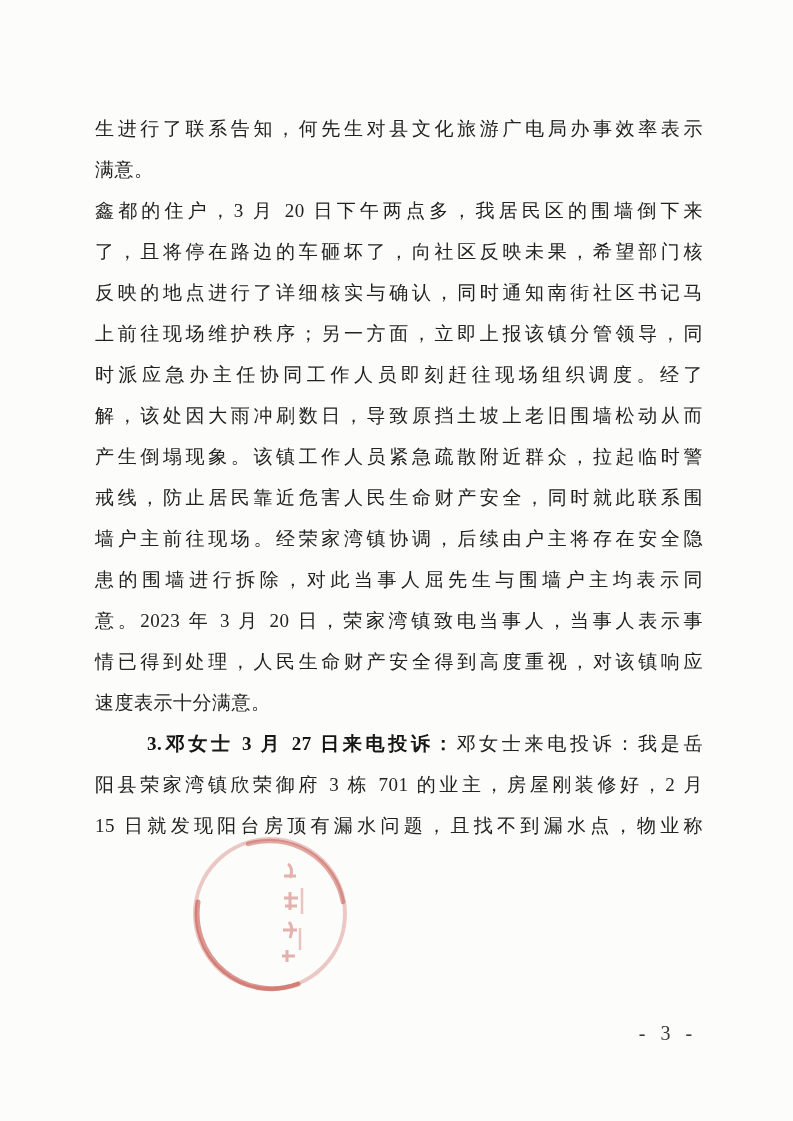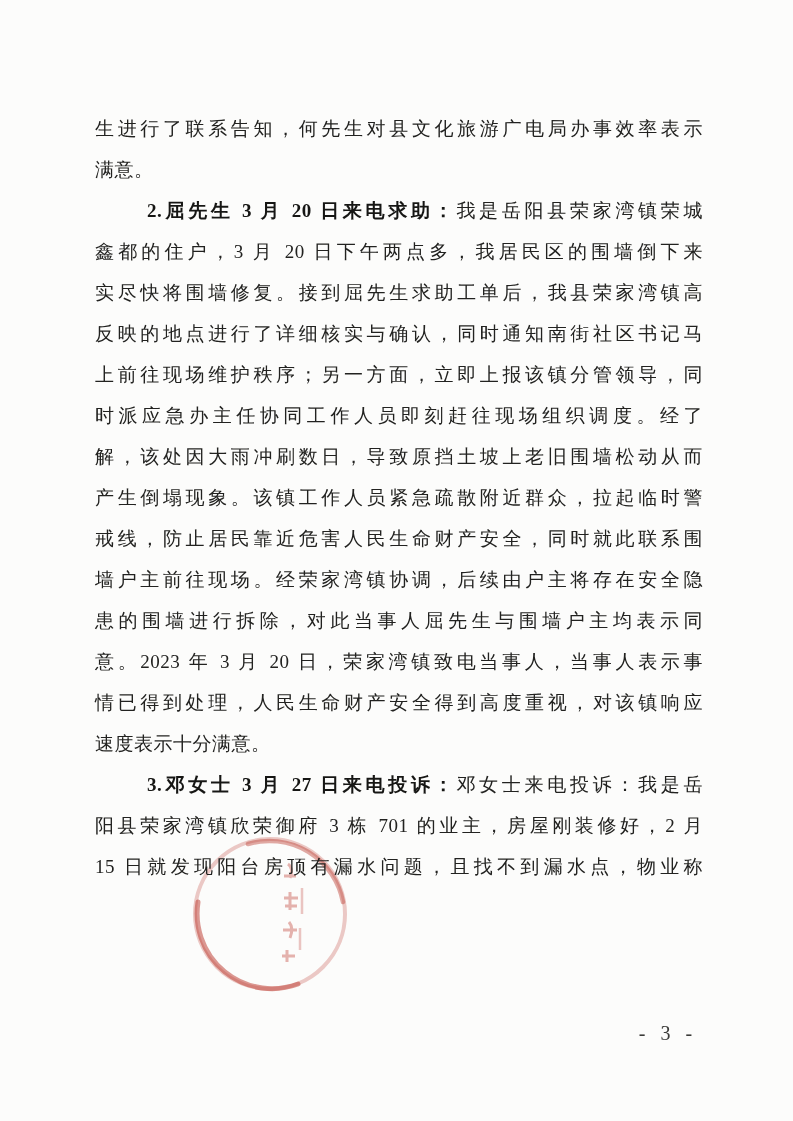--- a/index.html
+++ b/index.html
@@ -91,23 +91,22 @@
       <path d="M 99 118 v 12 M 94 124 h 13"></path>
     </g>
     <g opacity="0.3" stroke="#c2453a" fill="none" stroke-width="2.5">
       <path d="M 114 56 v 26 M 112 96 v 22"></path>
     </g>
   </svg>
 
   <div class="doc-text">
       <div class="line"><span>生进行了联系告知，何先生对县文化旅游广电局办事效率表示</span></div>
       <div class="line no-fill"><span>满意。</span></div>
-      <div class="line indent"><span class="bold">2.屈先生 3 月 20 日来电求助：</span><span>我是岳阳县荣家湾镇荣城</span></div>
       <div class="line"><span>鑫都的住户，3 月 20 日下午两点多，我居民区的围墙倒下来</span></div>
-      <div class="line"><span>实尽快将围墙修复。接到屈先生求助工单后，我县荣家湾镇高</span></div>
+      <div class="line"><span>了，且将停在路边的车砸坏了，向社区反映未果，希望部门核</span></div>
       <div class="line"><span>反映的地点进行了详细核实与确认，同时通知南街社区书记马</span></div>
       <div class="line"><span>上前往现场维护秩序；另一方面，立即上报该镇分管领导，同</span></div>
       <div class="line"><span>时派应急办主任协同工作人员即刻赶往现场组织调度。经了</span></div>
       <div class="line"><span>解，该处因大雨冲刷数日，导致原挡土坡上老旧围墙松动从而</span></div>
       <div class="line"><span>产生倒塌现象。该镇工作人员紧急疏散附近群众，拉起临时警</span></div>
       <div class="line"><span>戒线，防止居民靠近危害人民生命财产安全，同时就此联系围</span></div>
       <div class="line"><span>墙户主前往现场。经荣家湾镇协调，后续由户主将存在安全隐</span></div>
       <div class="line"><span>患的围墙进行拆除，对此当事人屈先生与围墙户主均表示同</span></div>
       <div class="line"><span>意。2023 年 3 月 20 日，荣家湾镇致电当事人，当事人表示事</span></div>
       <div class="line"><span>情已得到处理，人民生命财产安全得到高度重视，对该镇响应</span></div>

